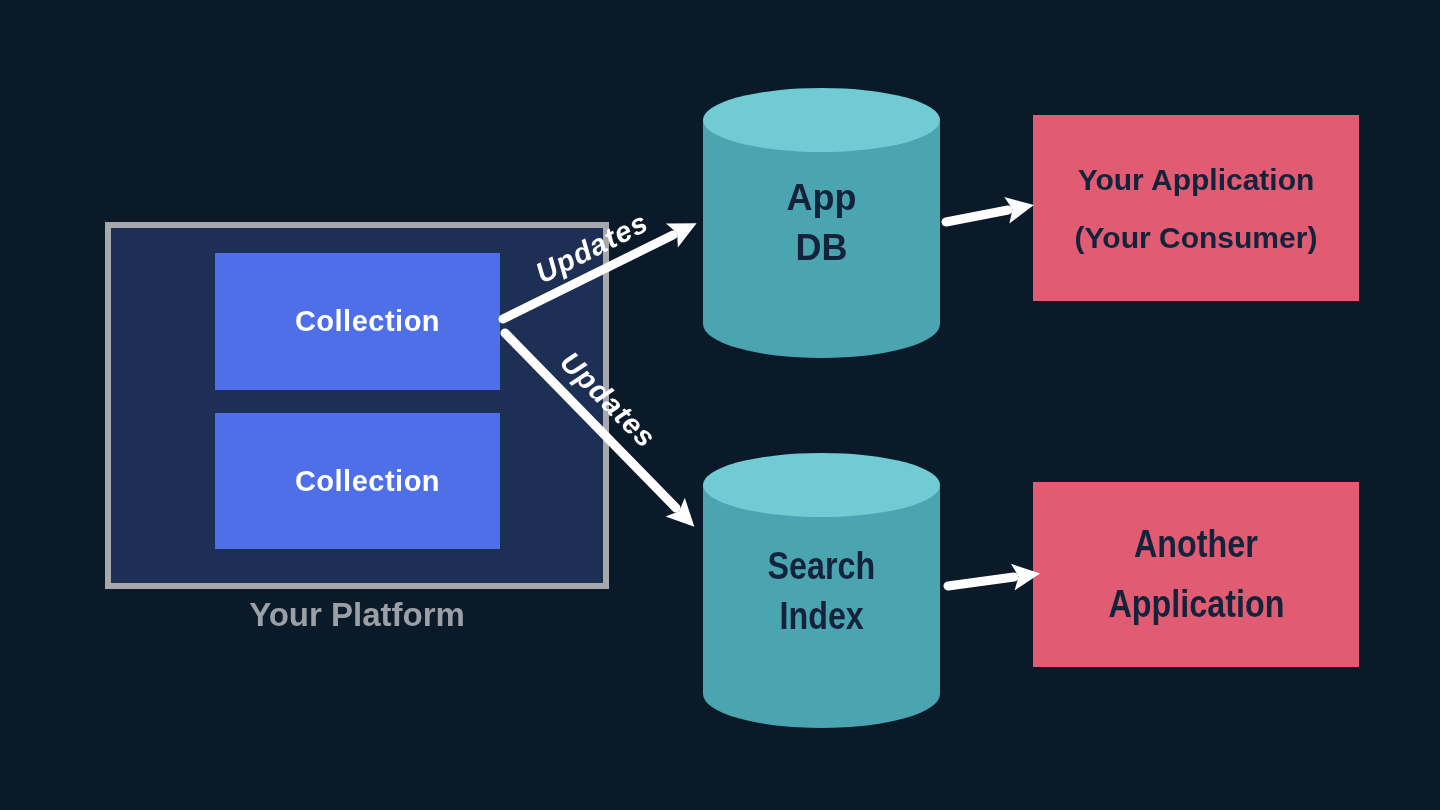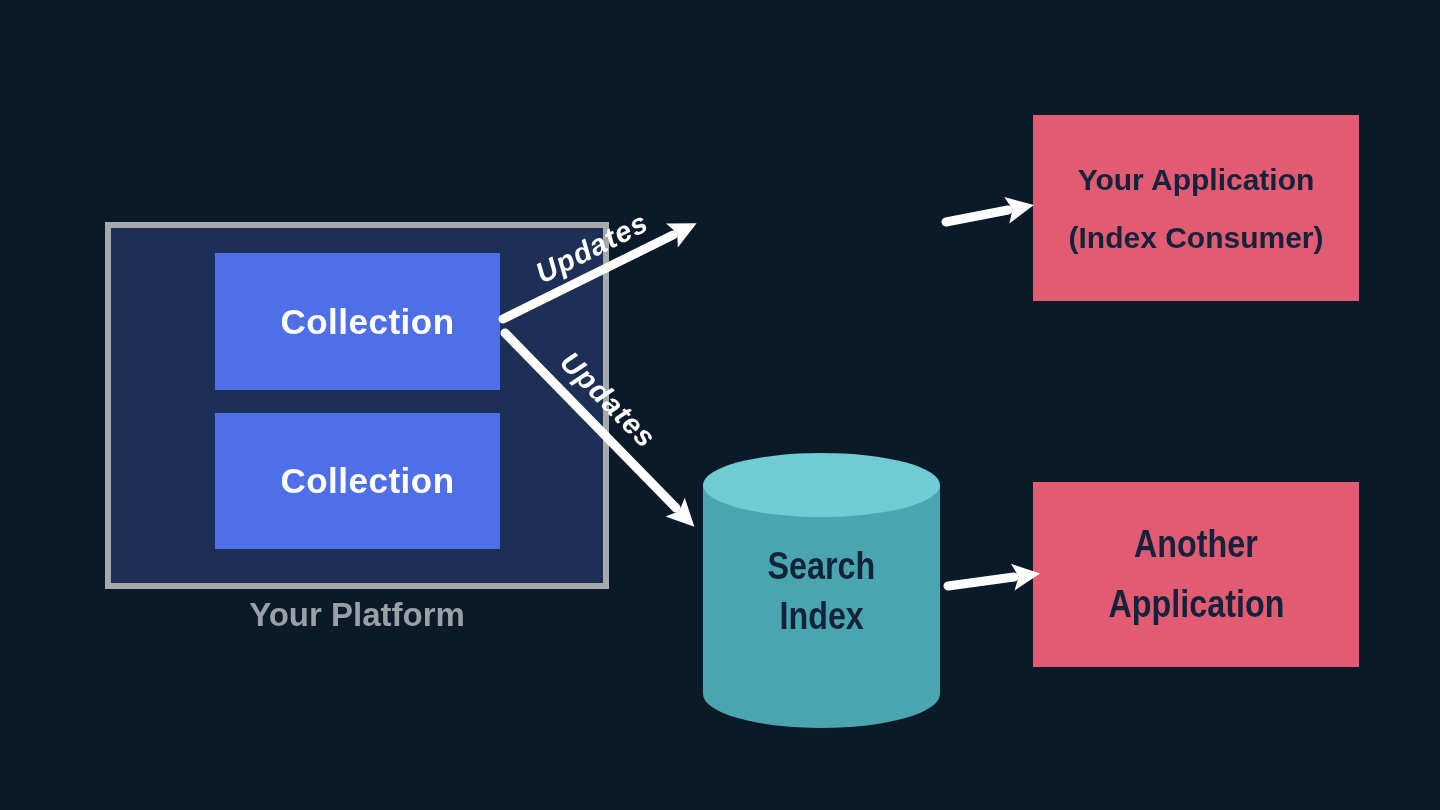--- a/index.html
+++ b/index.html
@@ -27,21 +27,21 @@
   .platform{
     position:absolute;left:105px;top:222px;width:504px;height:367px;
     background:var(--platform-fill,#1d2f55);
     border:6px solid var(--platform-border,#a6a8ac);
   }
   .collection{
     position:absolute;width:285px;
     background:var(--collection-fill,#4f6fe8);
     color:var(--collection-text,#ffffff);
     display:flex;align-items:center;justify-content:center;
-    font-weight:700;font-size:35px;letter-spacing:0.5px;padding-left:20px;
+    font-weight:700;font-size:29px;letter-spacing:0.5px;padding-left:20px;
   }
   .collection.c1{left:215px;top:253px;height:137px;}
   .collection.c2{left:215px;top:413px;height:136px;}
   .platform-label{
     position:absolute;left:105px;top:596px;width:504px;
     text-align:center;font-weight:700;font-size:33px;
     color:var(--platform-label-color,#9aa0a6);
   }
 
   
@@ -100,33 +100,41 @@
 
   <div class="collection c1">
     <span class="line">Collection</span>
   </div>
   <div class="collection c2">
     <span class="line">Collection</span>
   </div>
 
   <div class="platform-label">Your Platform</div>
 
+  <div class="cylinder db1">
+    <div class="cyl-body"></div>
+    <div class="cyl-top"></div>
+    <div class="cyl-label">
+      <span class="line">App</span>
+      <span class="line">DB</span>
+    </div>
+  </div>
 
   <div class="cylinder db2">
     <div class="cyl-body"></div>
     <div class="cyl-top"></div>
     <div class="cyl-label condensed">
       <span class="line">Search</span>
       <span class="line">Index</span>
     </div>
   </div>
 
   <div class="consumer top">
     <span class="line">Your Application</span>
-    <span class="line">(Index Consumer)</span>
+    <span class="line">(Your Consumer)</span>
   </div>
   <div class="consumer bottom condensed">
     <span class="line">Another</span>
     <span class="line">Application</span>
   </div>
 
   <svg class="edges" viewBox="0 0 1440 810" xmlns="http://www.w3.org/2000/svg">
     <defs>
       <marker id="ah" viewBox="0 0 10 10" refX="1" refY="5" markerWidth="3.4" markerHeight="3.4" orient="auto-start-reverse" markerUnits="strokeWidth">
         <path d="M0.6,0.6 L9.6,5 L0.6,9.4 L2.5,5 Z" fill="#ffffff"></path>

